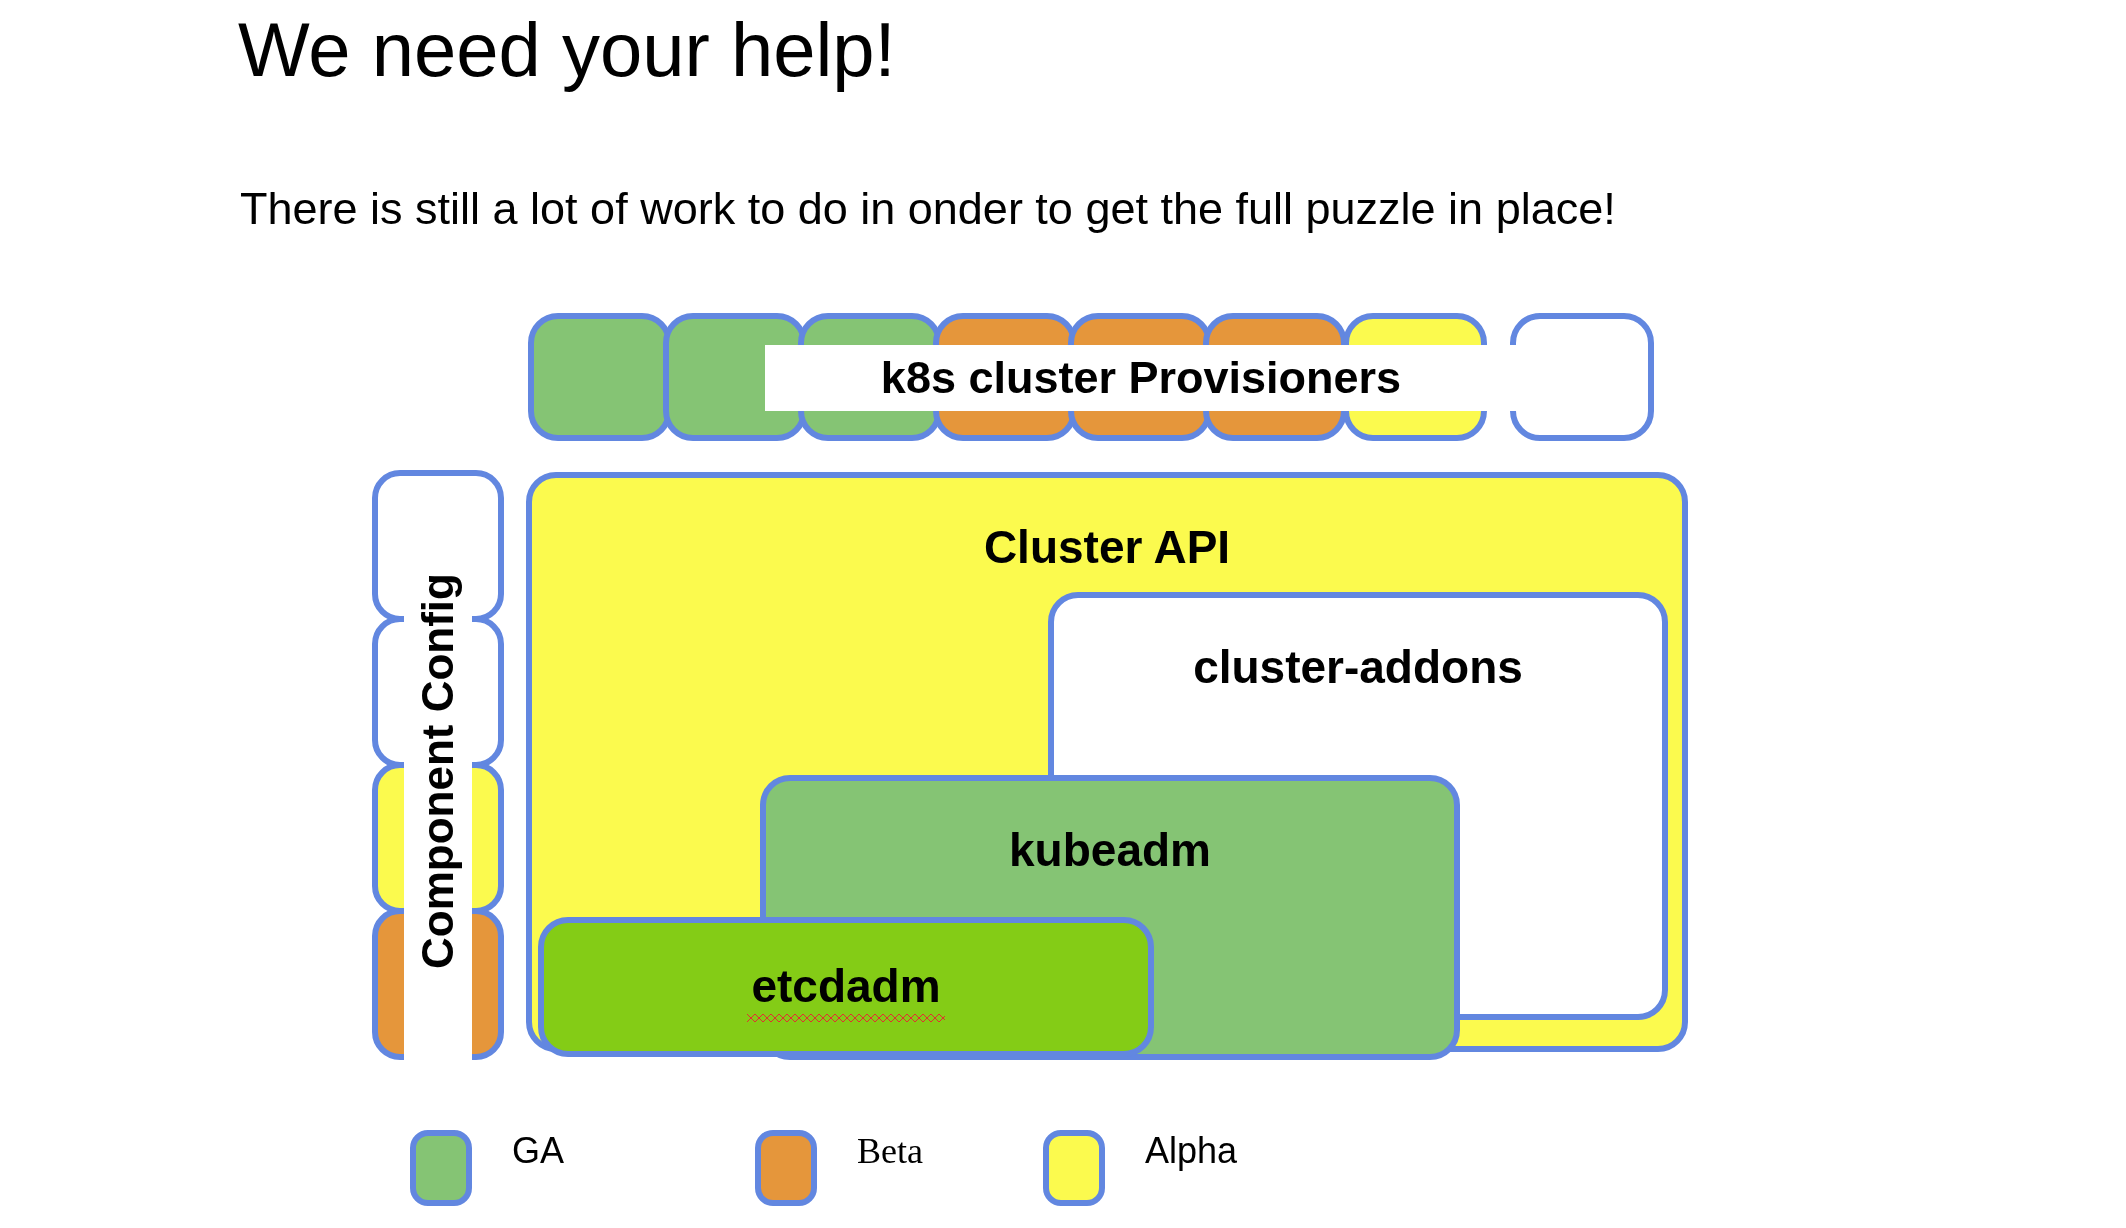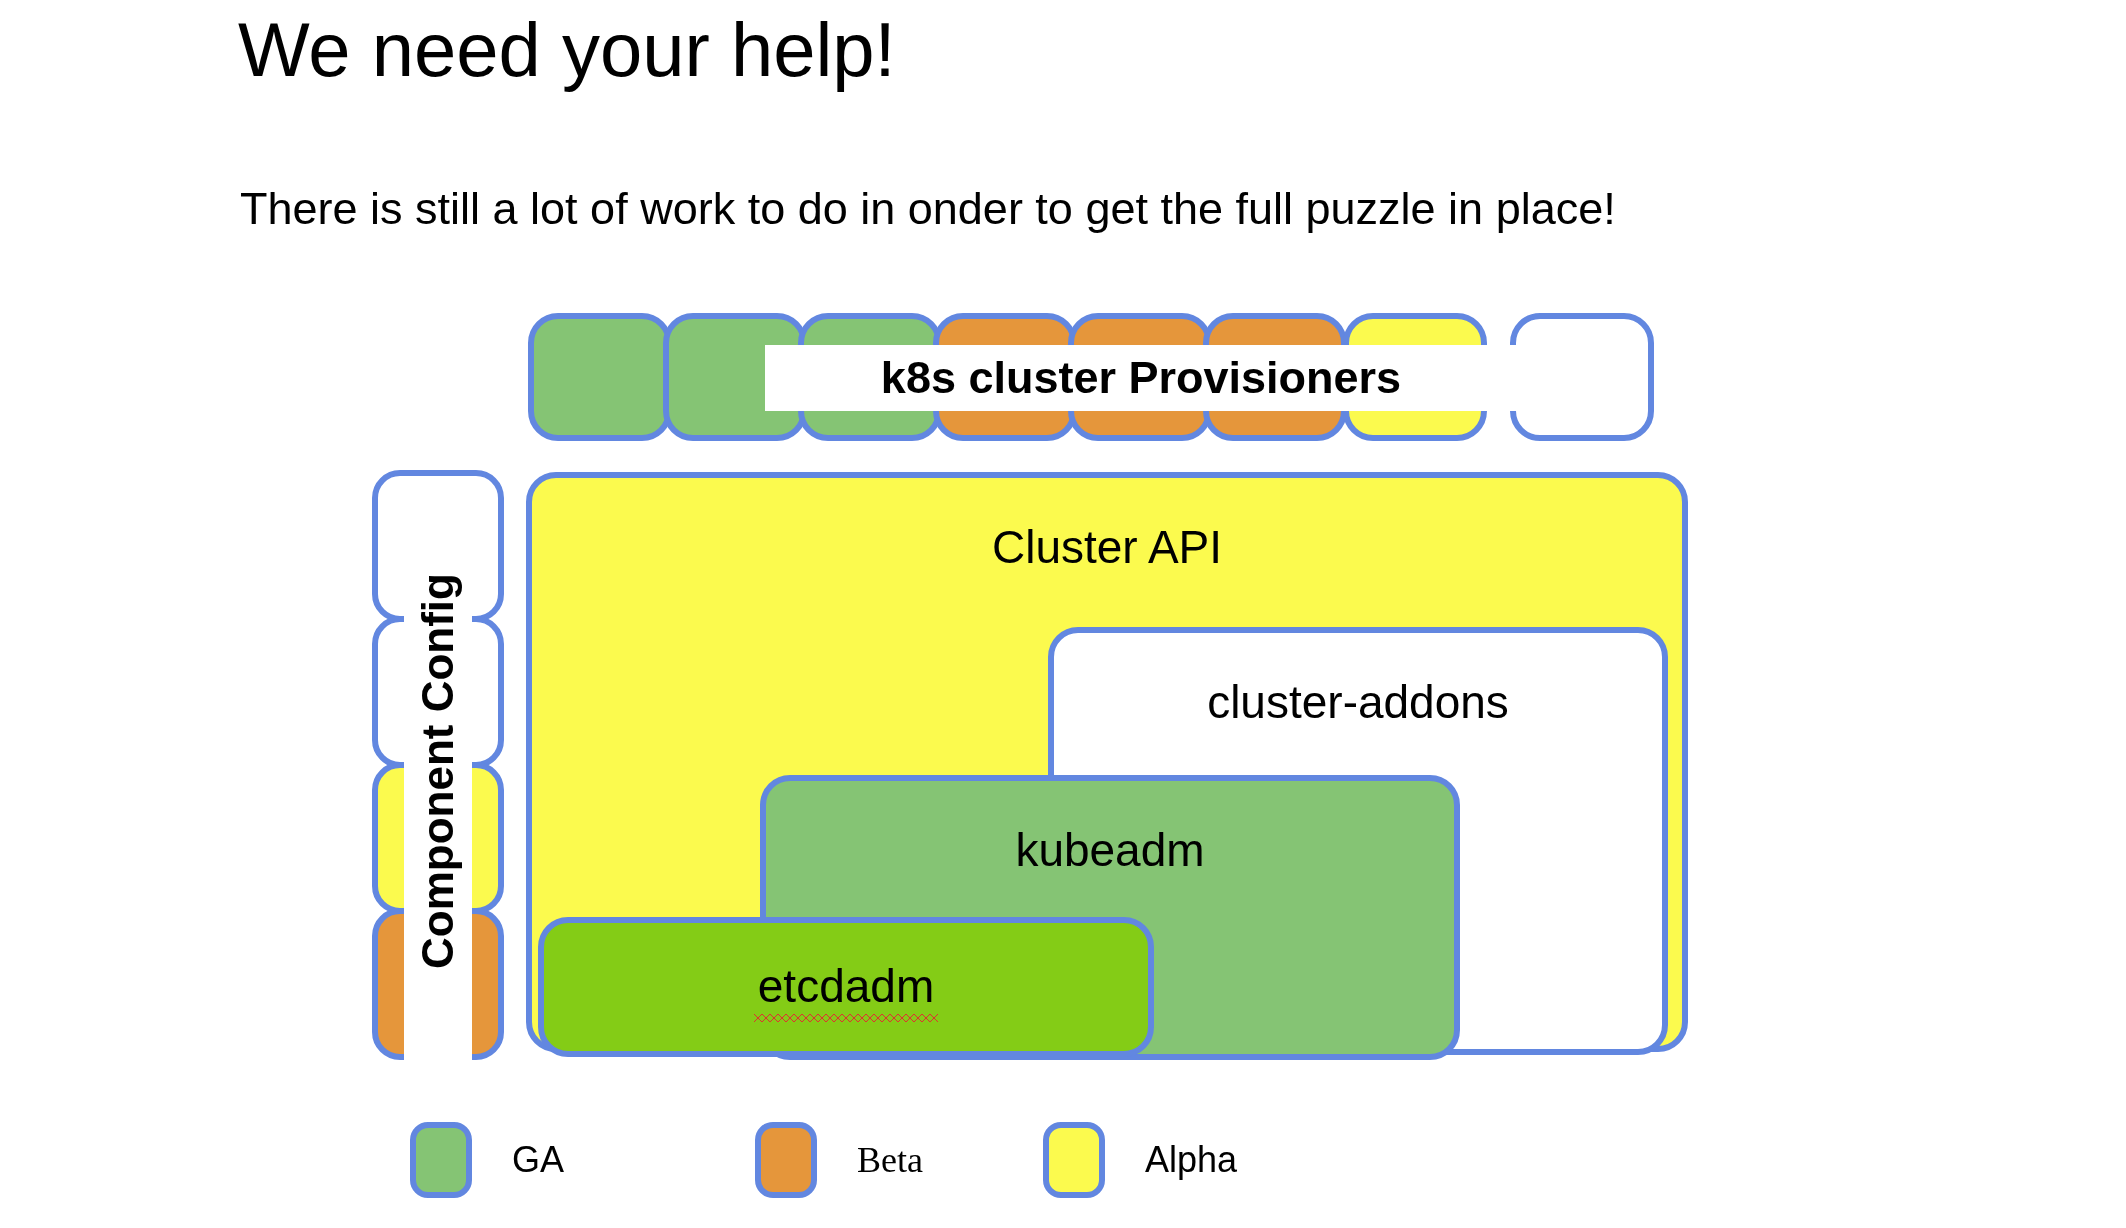--- a/index.html
+++ b/index.html
@@ -107,21 +107,21 @@
   .stack-node {
     position: absolute;
     border: 6px solid #6287E0;
     border-radius: 30px;
   }
   .stack-label {
     position: absolute;
     width: 100%;
     text-align: center;
     font-size: 46px;
-    font-weight: normal;
+    font-weight: bold;
     color: #000000;
     white-space: nowrap;
   }
   .misspelled {
     position: relative;
     display: inline-block;
   }
   .misspelled::after {
     content: "";
     position: absolute;
@@ -131,21 +131,21 @@
     height: 8px;
     background-image:
       linear-gradient(45deg, transparent 45%, #e03030 45%, #e03030 55%, transparent 55%),
       linear-gradient(-45deg, transparent 45%, #e03030 45%, #e03030 55%, transparent 55%);
     background-size: 8px 8px;
     background-repeat: repeat-x;
   }
 
   
   #legend { position: absolute; left: 0; top: 1122px; width: 100%; height: 90px; }
-  .legend-item { position: absolute; top: 0; display: flex; align-items: center; }
+  .legend-item { position: absolute; top: 8px; display: flex; align-items: flex-start; }
   .legend-swatch {
     width: 62px; height: 76px;
     border: 6px solid #6287E0;
     border-radius: 18px;
     background: #ffffff;
   }
   .legend-swatch.ga      { background: #85C474; }
   .legend-swatch.beta    { background: #E5963B; }
   .legend-swatch.alpha   { background: #FBFA4E; }
   .legend-swatch.prealpha{ background: #ffffff; }
@@ -183,21 +183,21 @@
     <div class="node beta" style="top:908px; height:152px;"></div>
     <div id="cc-label">
       <span>Component Config</span>
     </div>
   </div>
 
   <div class="stack-node" style="left:526px; top:472px; width:1162px; height:580px; background:#FBFA4E; z-index:10;">
     <div class="stack-label" style="top:42px;">Cluster API</div>
   </div>
 
-  <div class="stack-node" style="left:1048px; top:627px; width:620px; height:428px; background:#ffffff; z-index:20;">
+  <div class="stack-node" style="left:1048px; top:592px; width:620px; height:428px; background:#ffffff; z-index:20;">
     <div class="stack-label" style="top:42px;">cluster-addons</div>
   </div>
 
   <div class="stack-node" style="left:760px; top:775px; width:700px; height:285px; background:#85C474; z-index:30;">
     <div class="stack-label" style="top:42px;">kubeadm</div>
   </div>
 
   <div class="stack-node" style="left:538px; top:917px; width:616px; height:140px; background:#84cc16; z-index:40;">
     <div class="stack-label" style="top:36px;">
       <span class="misspelled">etcdadm</span>

